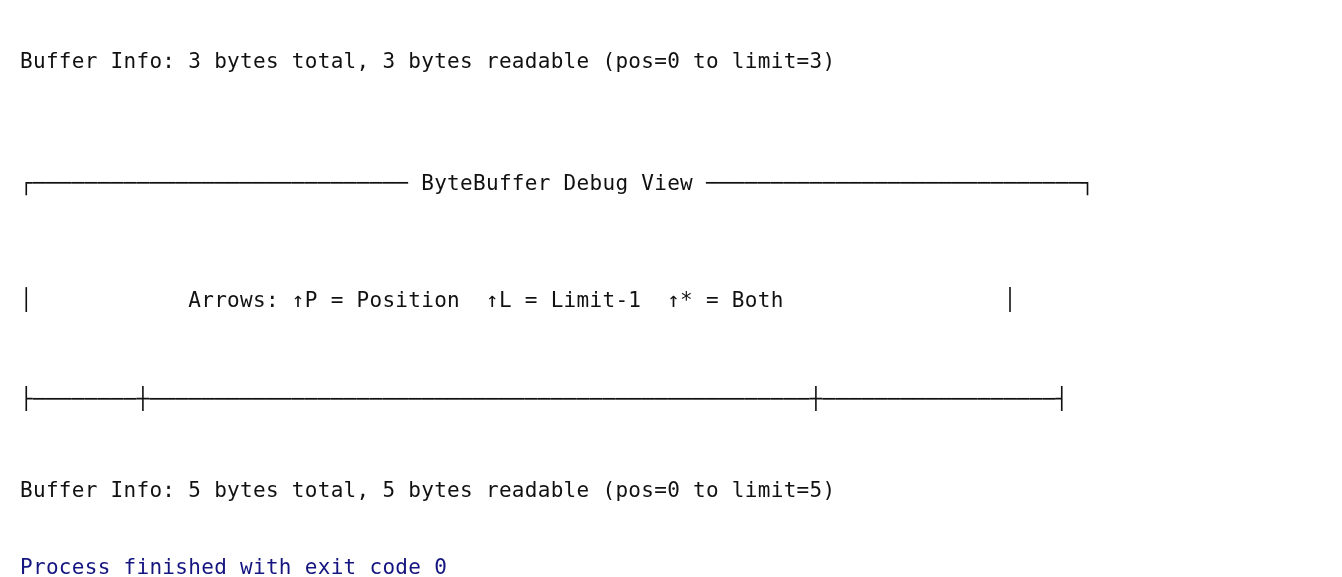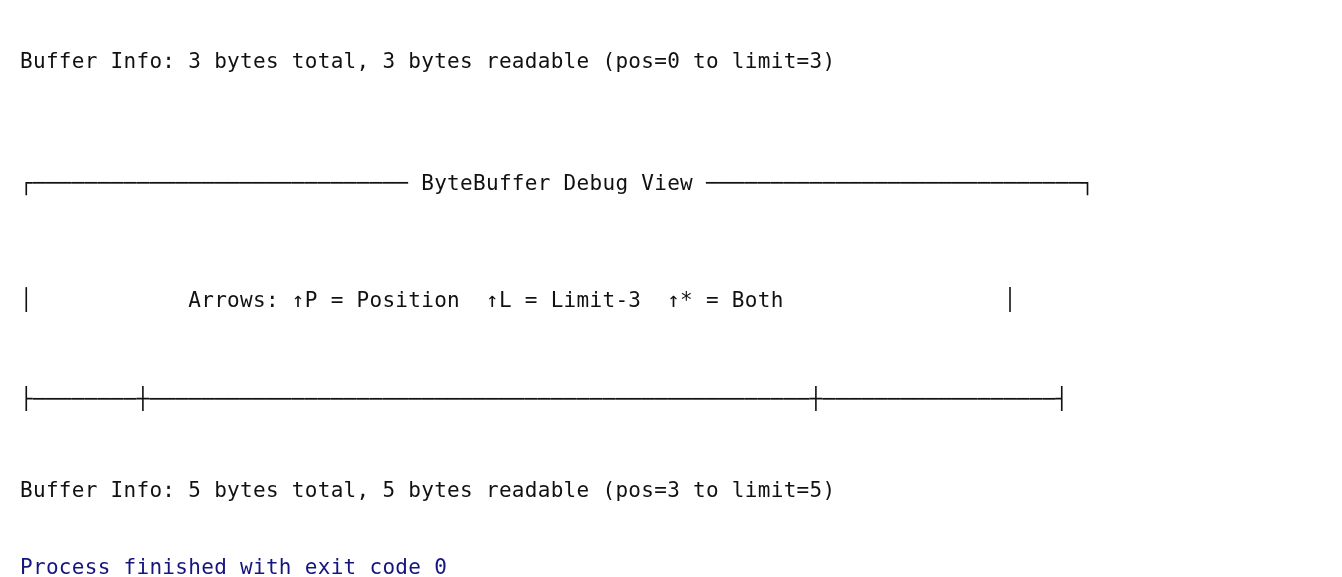--- a/index.html
+++ b/index.html
@@ -72,27 +72,27 @@
 </style>
 </head>
 <body>
 
 <div id="console">
 
   <div class="console-line" style="top:42px;">Buffer Info: 3 bytes total, 3 bytes readable (pos=0 to limit=3)</div>
 
   <div id="debug-box">
     <div class="box-row">┌───────────────────────────── ByteBuffer Debug View ─────────────────────────────┐</div>
-    <div class="box-row">│            Arrows: ↑P = Position  ↑L = Limit-3  ↑* = Both                 │</div>
+    <div class="box-row">│            Arrows: ↑P = Position  ↑L = Limit-1  ↑* = Both                 │</div>
     <div class="box-row rule-row">├────────┼───────────────────────────────────────────────────┼──────────────────┤</div>
     
     
     
     
     
   </div>
 
-  <div class="console-line" style="top:471px;">Buffer Info: 5 bytes total, 5 bytes readable (pos=3 to limit=5)</div>
+  <div class="console-line" style="top:471px;">Buffer Info: 5 bytes total, 5 bytes readable (pos=0 to limit=5)</div>
 
 
   <div class="console-line exit-code" style="top:548px;">Process finished with exit code 0</div>
 
 </div>
 
 </body></html>

